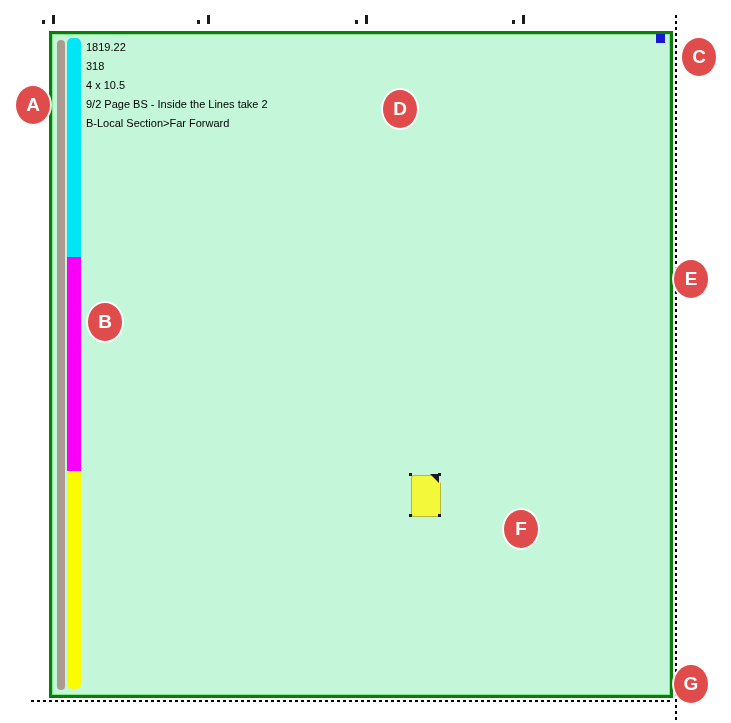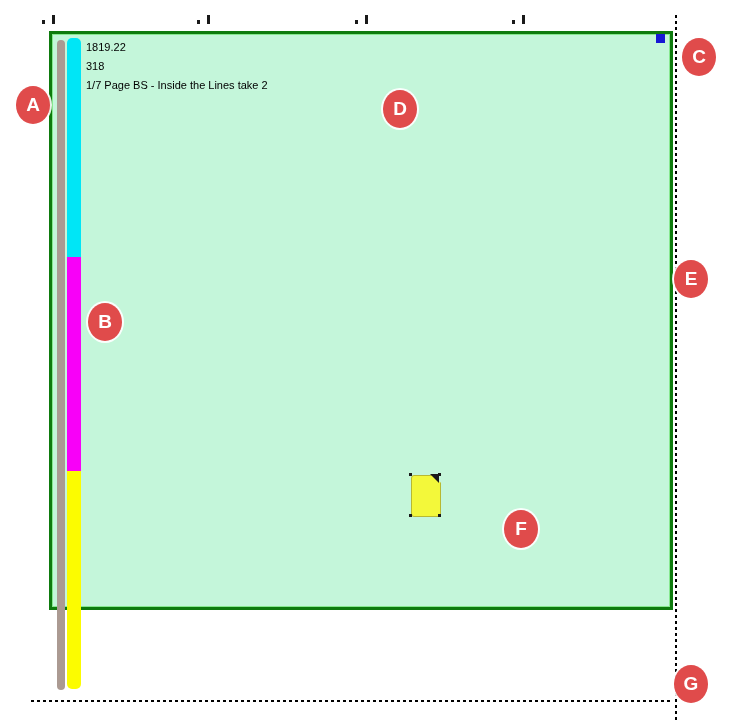--- a/index.html
+++ b/index.html
@@ -9,21 +9,21 @@
   }
 
   
   .tick-pair{position:absolute;top:15px;width:14px;height:10px;}
   .tick-dot{position:absolute;left:0;top:5px;width:3px;height:4px;background:#1a1a1a;}
   .tick-dash{position:absolute;left:10px;top:0;width:3px;height:9px;background:#1a1a1a;}
   .tick-x1{left:42px;}.tick-x2{left:197px;}.tick-x3{left:355px;}.tick-x4{left:512px;}
 
   
   .page{
-    position:absolute;left:49px;top:31px;width:624px;height:579px;
+    position:absolute;left:49px;top:31px;width:624px;height:667px;
     box-sizing:border-box;border:3px solid #0e7b0e;background:#c4f6da;
     box-shadow:inset 0 0 0 1px #86e88f;
   }
 
   
   .marquee-right{
     position:absolute;left:675px;top:15px;width:2px;height:707px;
     background:repeating-linear-gradient(to bottom,#000 0 3px,transparent 3px 6px);
   }
   .marquee-bottom{
@@ -117,21 +117,23 @@
 
     <div class="color-bar">
       <div class="seg-cyan"></div>
       <div class="seg-magenta"></div>
       <div class="seg-yellow"></div>
     </div>
 
     <div class="ad-info">
       <div>1819.22</div>
       <div>318</div>
-      <div>1/7 Page BS - Inside the Lines take 2</div>
+      <div>4 x 10.5</div>
+      <div>9/2 Page BS - Inside the Lines take 2</div>
+      <div>B-Local Section&gt;Far Forward</div>
     </div>
 
     <div class="sel-handle"></div>
   </div>
 
   <div class="note"></div>
   <div class="note-fold"></div>
   <div class="note-handle nh-tl"></div>
   <div class="note-handle nh-tr"></div>
   <div class="note-handle nh-bl"></div>

